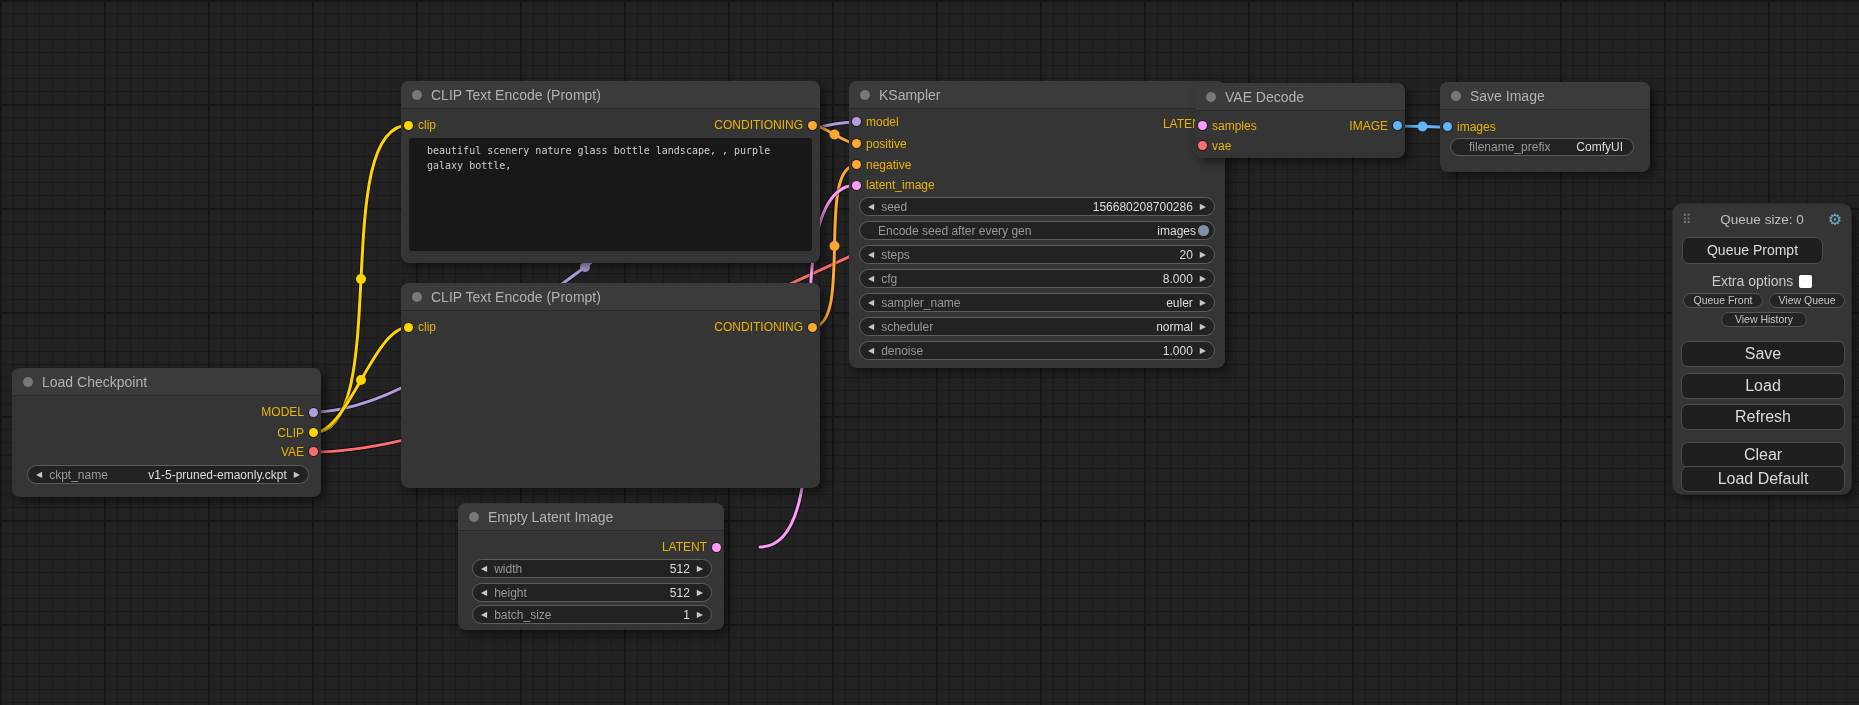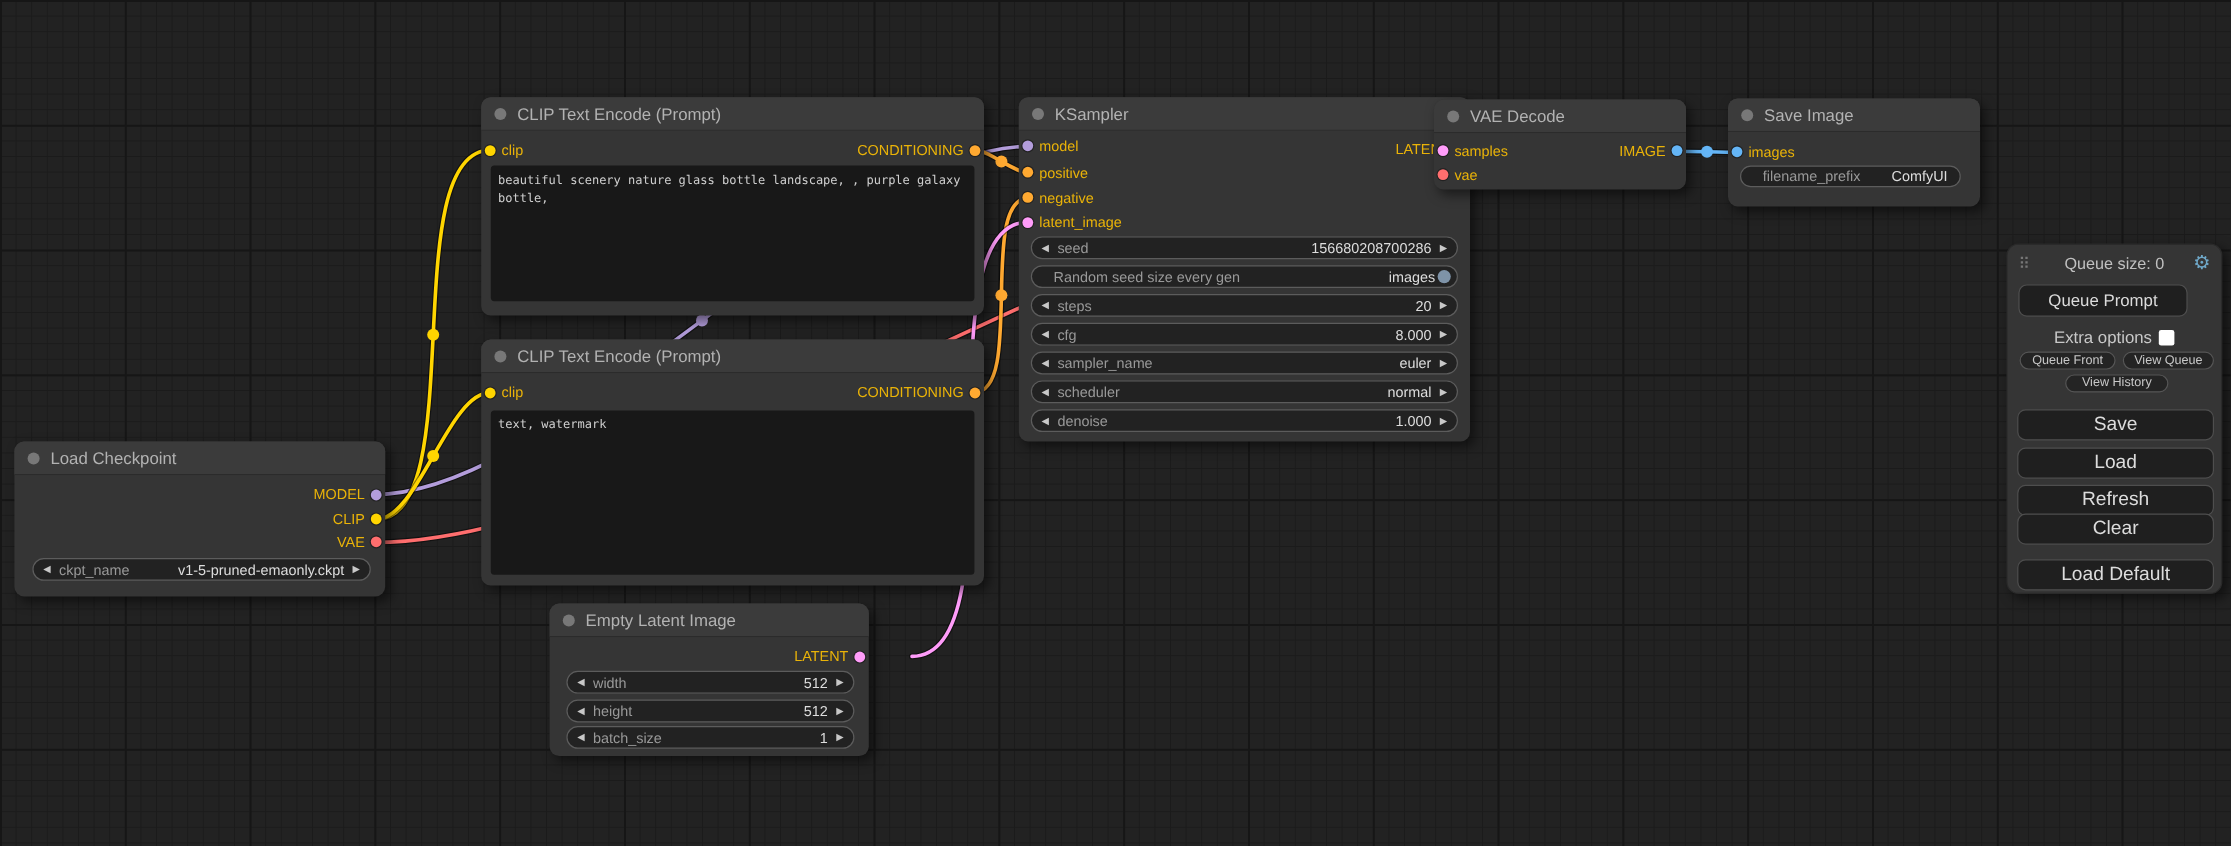--- a/index.html
+++ b/index.html
@@ -36,21 +36,21 @@
   }
   .arr{color:#c8c8c8;font-size:8px;line-height:1;flex:0 0 auto;}
   .wlabel{color:#999;font-size:12px;margin-left:7px;flex:0 0 auto;}
   .wvalue{color:#ddd;font-size:12px;margin-left:auto;margin-right:7px;flex:0 0 auto;}
   .widget.no-arrows .wlabel{margin-left:10px;}
   .widget.no-arrows .wvalue{margin-right:2px;}
   .toggle-dot{width:11px;height:11px;border-radius:50%;background:#7e93a8;flex:0 0 auto;margin-right:-3px;}
   .ta{
     position:absolute;background:#181818;border-radius:3px;color:#cfcfcf;
     font-family:"DejaVu Sans Mono",monospace;font-size:10px;line-height:15px;
-    padding:5px 6px;white-space:pre-wrap;word-break:break-word;box-sizing:border-box;
+    padding:5px 18px;white-space:pre-wrap;word-break:break-word;box-sizing:border-box;
   }
   
   .qpanel{
     position:absolute;left:1672px;top:203px;width:180px;height:292px;z-index:3;
     background:#353535;border:1px solid #2a2a2a;border-radius:10px;
     box-shadow:4px 4px 10px rgba(0,0,0,.5);box-sizing:border-box;
   }
   .qtitle-row{position:absolute;left:0;right:0;top:7px;height:18px;}
   .qhandle{position:absolute;left:9px;top:1px;color:#777;font-size:13px;line-height:16px;cursor:grab;}
   .qsize{position:absolute;left:0;right:0;text-align:center;color:#c0c0c0;font-size:13.5px;line-height:18px;}
@@ -134,21 +134,20 @@
 
 <div class="node" style="left:401px;top:283px;width:419px;height:205px">
   <div class="node-title">
     <span class="tdot"></span>
     <span>CLIP Text Encode (Prompt)</span>
   </div>
   <span class="port" style="left: 3px; top: 40px; background: rgb(255, 213, 0);"></span>
   <div class="slot in" style="top:37px">clip</div>
   <div class="slot out" style="top:37px">CONDITIONING</div>
   <span class="port" style="right: 3px; top: 40px; background: rgb(255, 169, 49);"></span>
-  <div class="ta" style="left:8px;top:59px;width:403px;height:137px">text, watermark</div>
 </div>
 
 <div class="node" style="left:458px;top:503px;width:266px;height:127px">
   <div class="node-title">
     <span class="tdot"></span>
     <span>Empty Latent Image</span>
   </div>
   <div class="slot out" style="top:37px">LATENT</div>
   <span class="port" style="right: 3px; top: 40px; background: rgb(255, 156, 249);"></span>
   <div class="widget" style="top:56px;left:14px;right:12px">
@@ -187,21 +186,21 @@
   <div class="slot out" style="top:36px">LATENT</div>
   <span class="port" style="right: 3px; top: 38px; background: rgb(255, 156, 249);"></span>
 
   <div class="widget" style="top:116px">
     <span class="arr">◀</span>
     <span class="wlabel">seed</span>
     <span class="wvalue">156680208700286</span>
     <span class="arr">▶</span>
   </div>
   <div class="widget no-arrows" style="top:140px">
-    <span class="wlabel">Random seed size every gen</span>
+    <span class="wlabel">Encode seed after every gen</span>
     <span class="wvalue">images</span>
     <span class="toggle-dot" style="background: rgb(126, 147, 168);"></span>
   </div>
   <div class="widget" style="top:164px">
     <span class="arr">◀</span>
     <span class="wlabel">steps</span>
     <span class="wvalue">20</span>
     <span class="arr">▶</span>
   </div>
   <div class="widget" style="top:188px">
@@ -265,15 +264,15 @@
   <div class="qbtn prompt">Queue Prompt</div>
   <div class="qextra">
     <span>Extra options</span><span class="qcheck"></span>
   </div>
   <div class="qsmall" style="left:10px;top:89px;width:80px">Queue Front</div>
   <div class="qsmall" style="left:96px;top:89px;width:76px">View Queue</div>
   <div class="qsmall" style="left:48px;top:108px;width:86px">View History</div>
   <div class="qbtn" style="top:137px">Save</div>
   <div class="qbtn" style="top:169px">Load</div>
   <div class="qbtn" style="top:200px">Refresh</div>
-  <div class="qbtn" style="top:224px">Clear</div>
+  <div class="qbtn" style="top:238px">Clear</div>
   <div class="qbtn" style="top:262px">Load Default</div>
 </div>
 
 </body></html>

